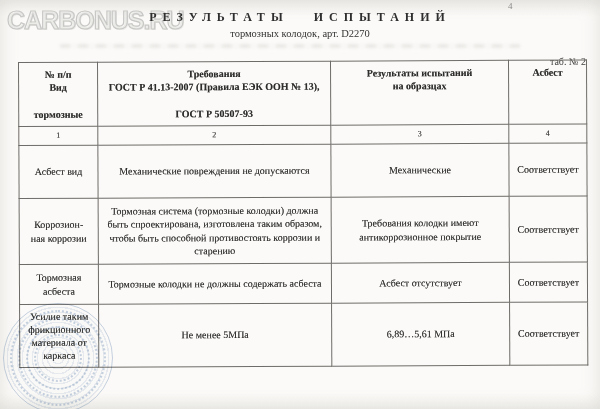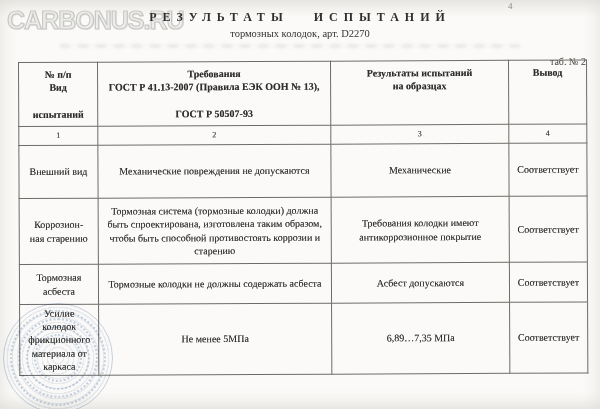--- a/index.html
+++ b/index.html
@@ -173,62 +173,62 @@
       <col style="width:79px">
       <col style="width:233px">
       <col style="width:178px">
       <col style="width:78px">
     </colgroup>
     <tbody>
         <tr class="head">
       <td>№ п/п
 Вид
 
-испытаний</td>
+тормозные</td>
       <td>Требования
 ГОСТ Р 41.13-2007 (Правила ЕЭК ООН № 13),
 
 ГОСТ Р 50507-93</td>
       <td>Результаты испытаний
 на образцах</td>
-      <td>Вывод</td>
+      <td>Асбест</td>
     </tr>
     <tr class="nums">
       <td>1</td>
       <td>2</td>
       <td>3</td>
       <td>4</td>
     </tr>
     <tr class="row-1">
-      <td>Внешний вид</td>
+      <td>Асбест вид</td>
       <td>Механические повреждения не допускаются</td>
       <td>Механические</td>
       <td>Соответствует</td>
     </tr>
     <tr class="row-2">
       <td>Коррозион-
-ная старению</td>
+ная коррозии</td>
       <td>Тормозная система (тормозные колодки) должна быть спроектирована, изготовлена таким образом, чтобы быть способной противостоять коррозии и старению</td>
       <td>Требования колодки имеют антикоррозионное покрытие</td>
       <td>Соответствует</td>
     </tr>
     <tr class="row-3">
       <td>Тормозная
 асбеста</td>
       <td>Тормозные колодки не должны содержать асбеста</td>
-      <td>Асбест допускаются</td>
+      <td>Асбест отсутствует</td>
       <td>Соответствует</td>
     </tr>
     <tr class="row-4">
-      <td>Усилие колодок
+      <td>Усилие таким
 фрикционного
 материала от
 каркаса</td>
       <td>Не менее 5МПа</td>
-      <td>6,89…7,35 МПа</td>
+      <td>6,89…5,61 МПа</td>
       <td>Соответствует</td>
     </tr>
   </tbody>
     </table>
 
   <div class="stamp">
     <div class="texture"></div>
     <div class="ring r1"></div>
     <div class="ring r2"></div>
     <div class="ring r3"></div>

